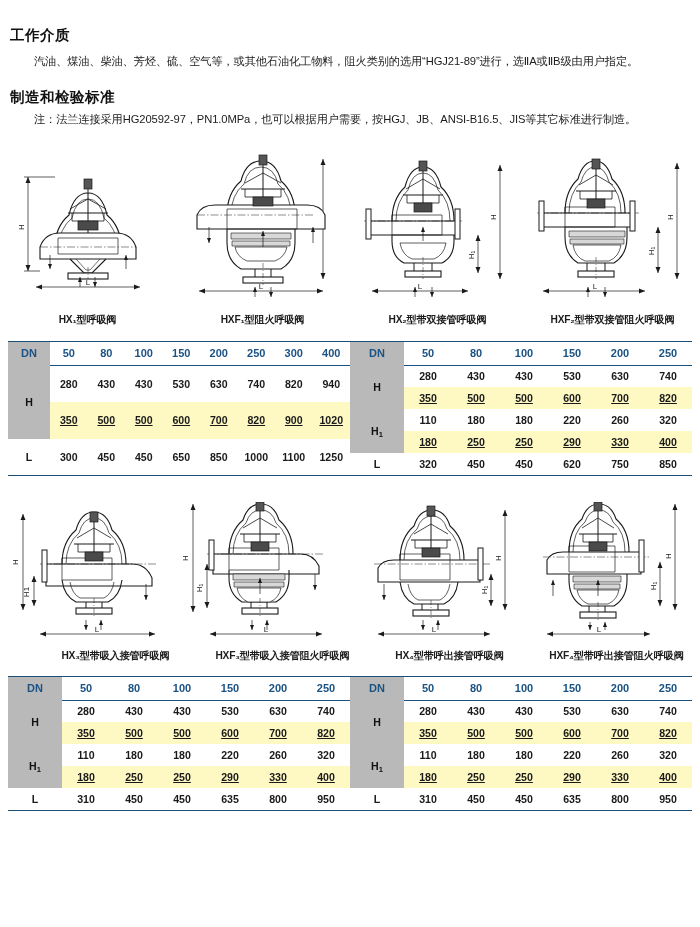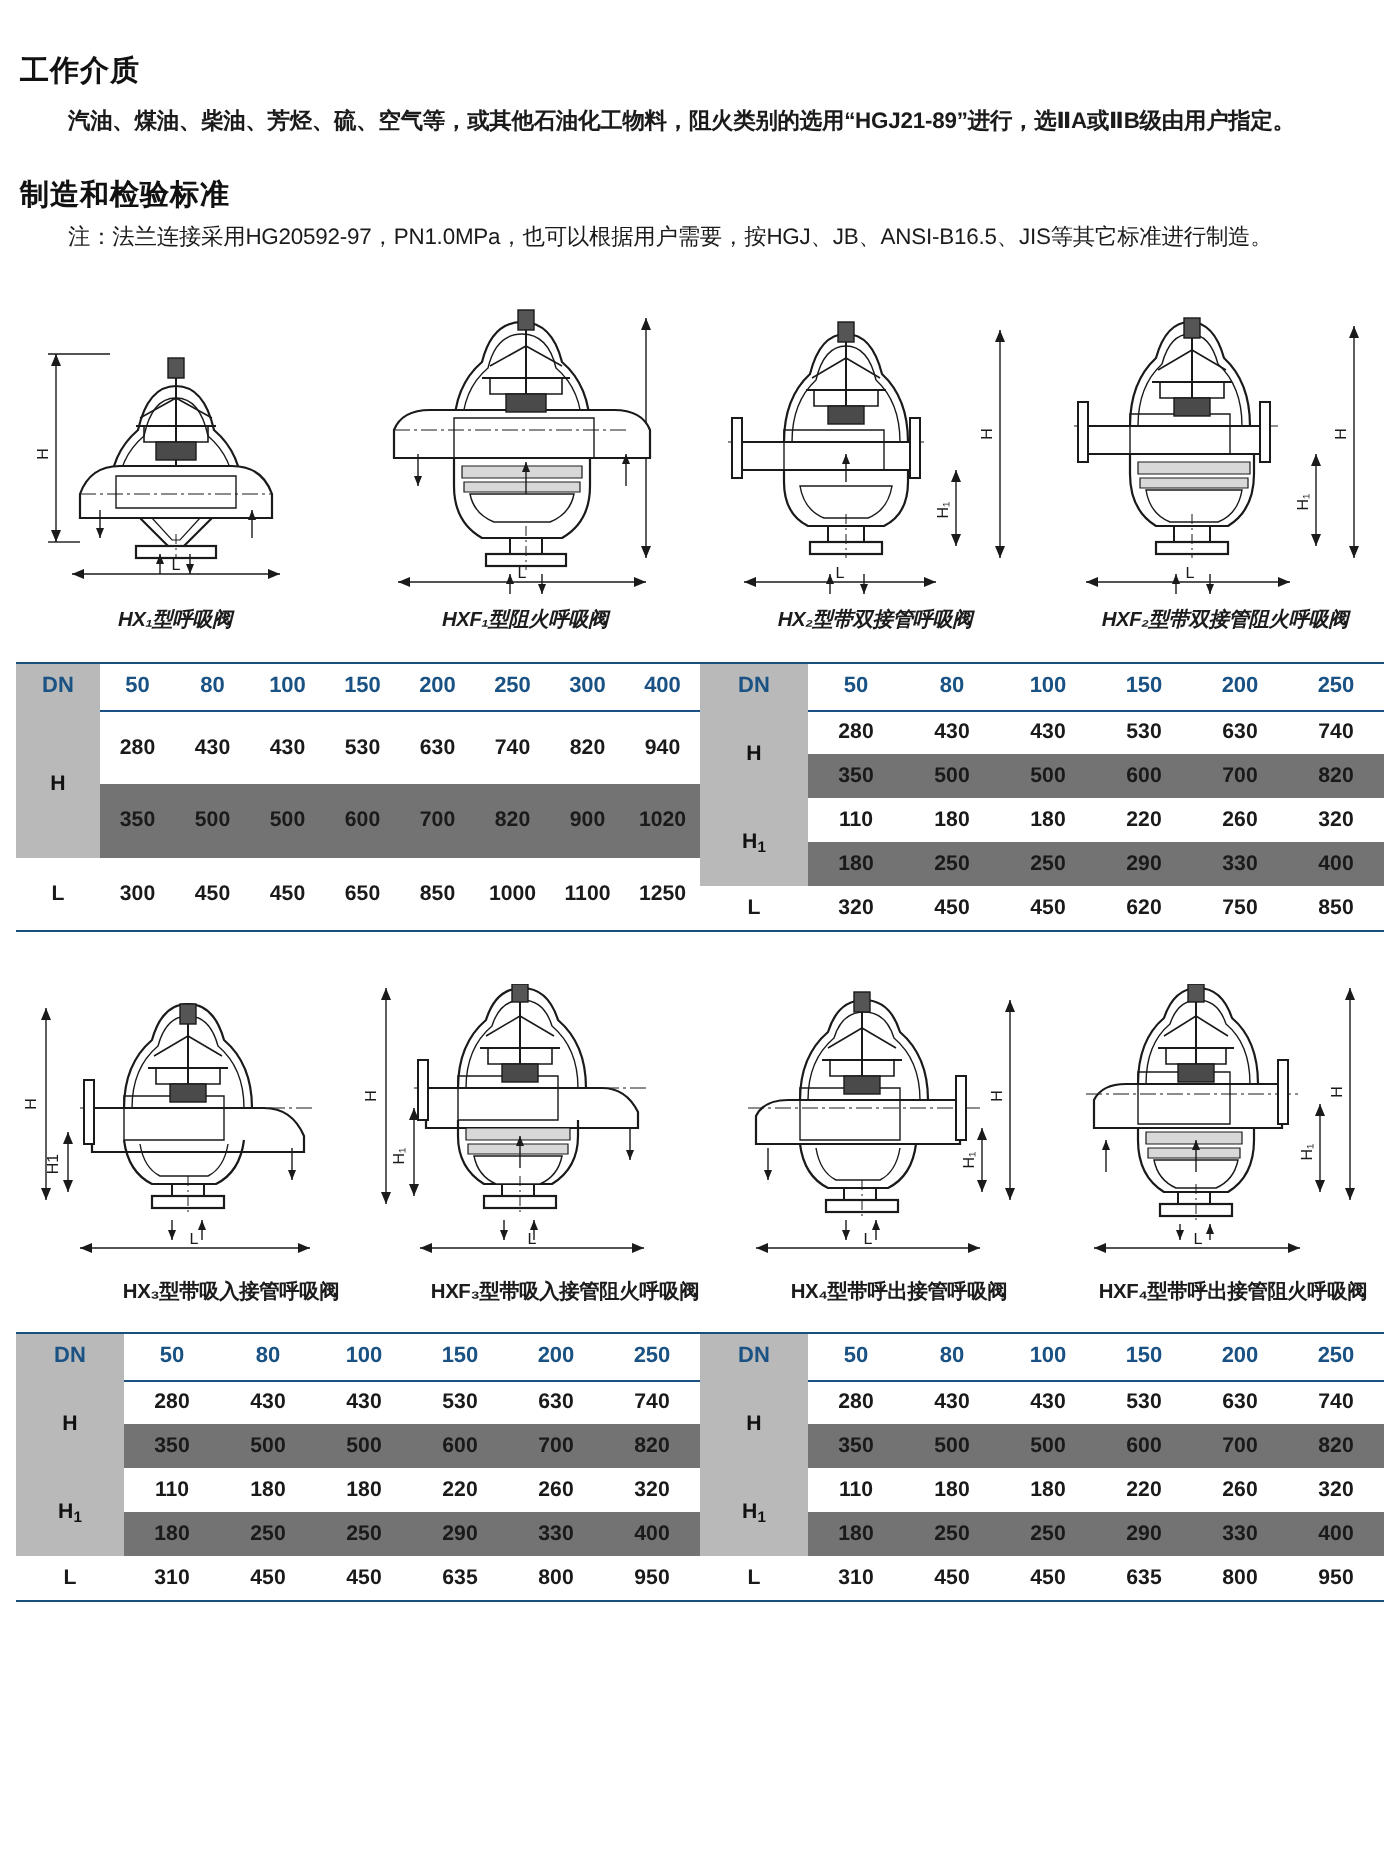--- a/index.html
+++ b/index.html
@@ -27,21 +27,21 @@
   }
   .sec-body {
     font-size: 11.2px;
     color: #1b1b1b;
     line-height: 1.55;
     padding-left: 24px;
     white-space: nowrap;
     letter-spacing: -0.1px;
   }
   #block-working { padding-top: 26px; }
-  #block-working .sec-body { padding-top: 8px; font-weight: bold; }
+  #block-working .sec-body { padding-top: 8px; }
   #block-standard { padding-top: 18px; }
   #block-standard .sec-body { padding-top: 9px; }
   #block-standard .sec-body.second { padding-top: 4px; }
 
   
   .diagram-row {
     display: flex;
     width: 700px;
     align-items: flex-end;
     justify-content: space-between;
@@ -63,21 +63,21 @@
   }
   .caption {
     width: 175px;
     text-align: center;
     font-size: 10.2px;
     color: #1c1c1c;
     font-weight: bold;
     letter-spacing: -0.2px;
     white-space: nowrap;
   }
-  #captions-top { margin-top: 2px; font-style: italic; }
+  #captions-top { margin-top: 12px; }
   #captions-bottom { margin-top: 2px; padding-left: 32px; }
 
   
   .tables-row {
     display: flex;
     width: 700px;
     justify-content: center;
   }
   #tables-top { margin-top: 14px; }
   #tables-bottom { margin-top: 13px; }
@@ -107,21 +107,21 @@
     font-size: 11px;
     border-bottom: 1.5px solid #1a5284;
   }
   .spec-table thead th.corner {
     border-bottom: none;
   }
   td.rowlabel, th.corner {
     background: #b9b9b9;
     color: #111;
   }
-  td.shaded { background: #737373; }
+  td.shaded { background: #fef9c3; text-decoration: underline; }
   td.plain  { background: #ffffff; }
   .sub { font-size: 7.6px; vertical-align: baseline; position: relative; top: 2px; }
 </style>
 </head>
 <body>
 
 <div class="section" id="block-working">
   <h2 class="sec-title">工作介质</h2>
   <div class="sec-body">汽油、煤油、柴油、芳烃、硫、空气等，或其他石油化工物料，阻火类别的选用“HGJ21-89”进行，选ⅡA或ⅡB级由用户指定。</div>
 </div>

